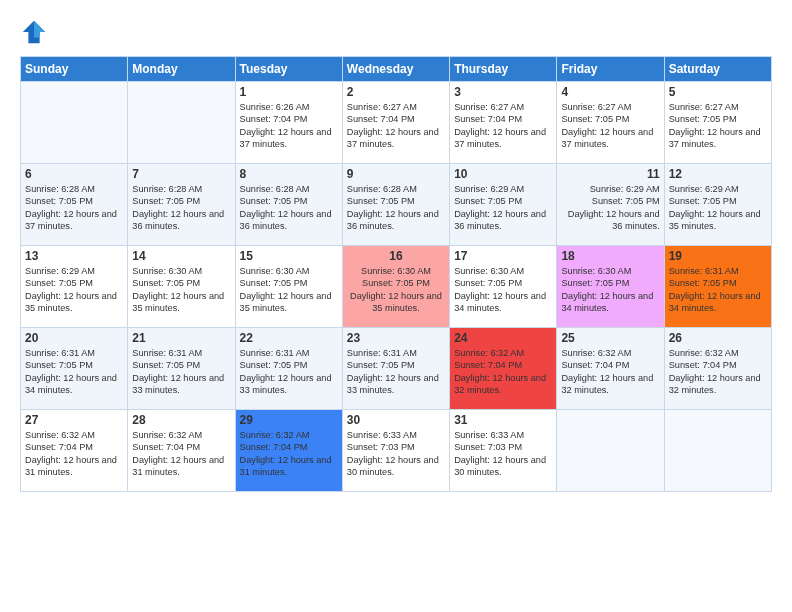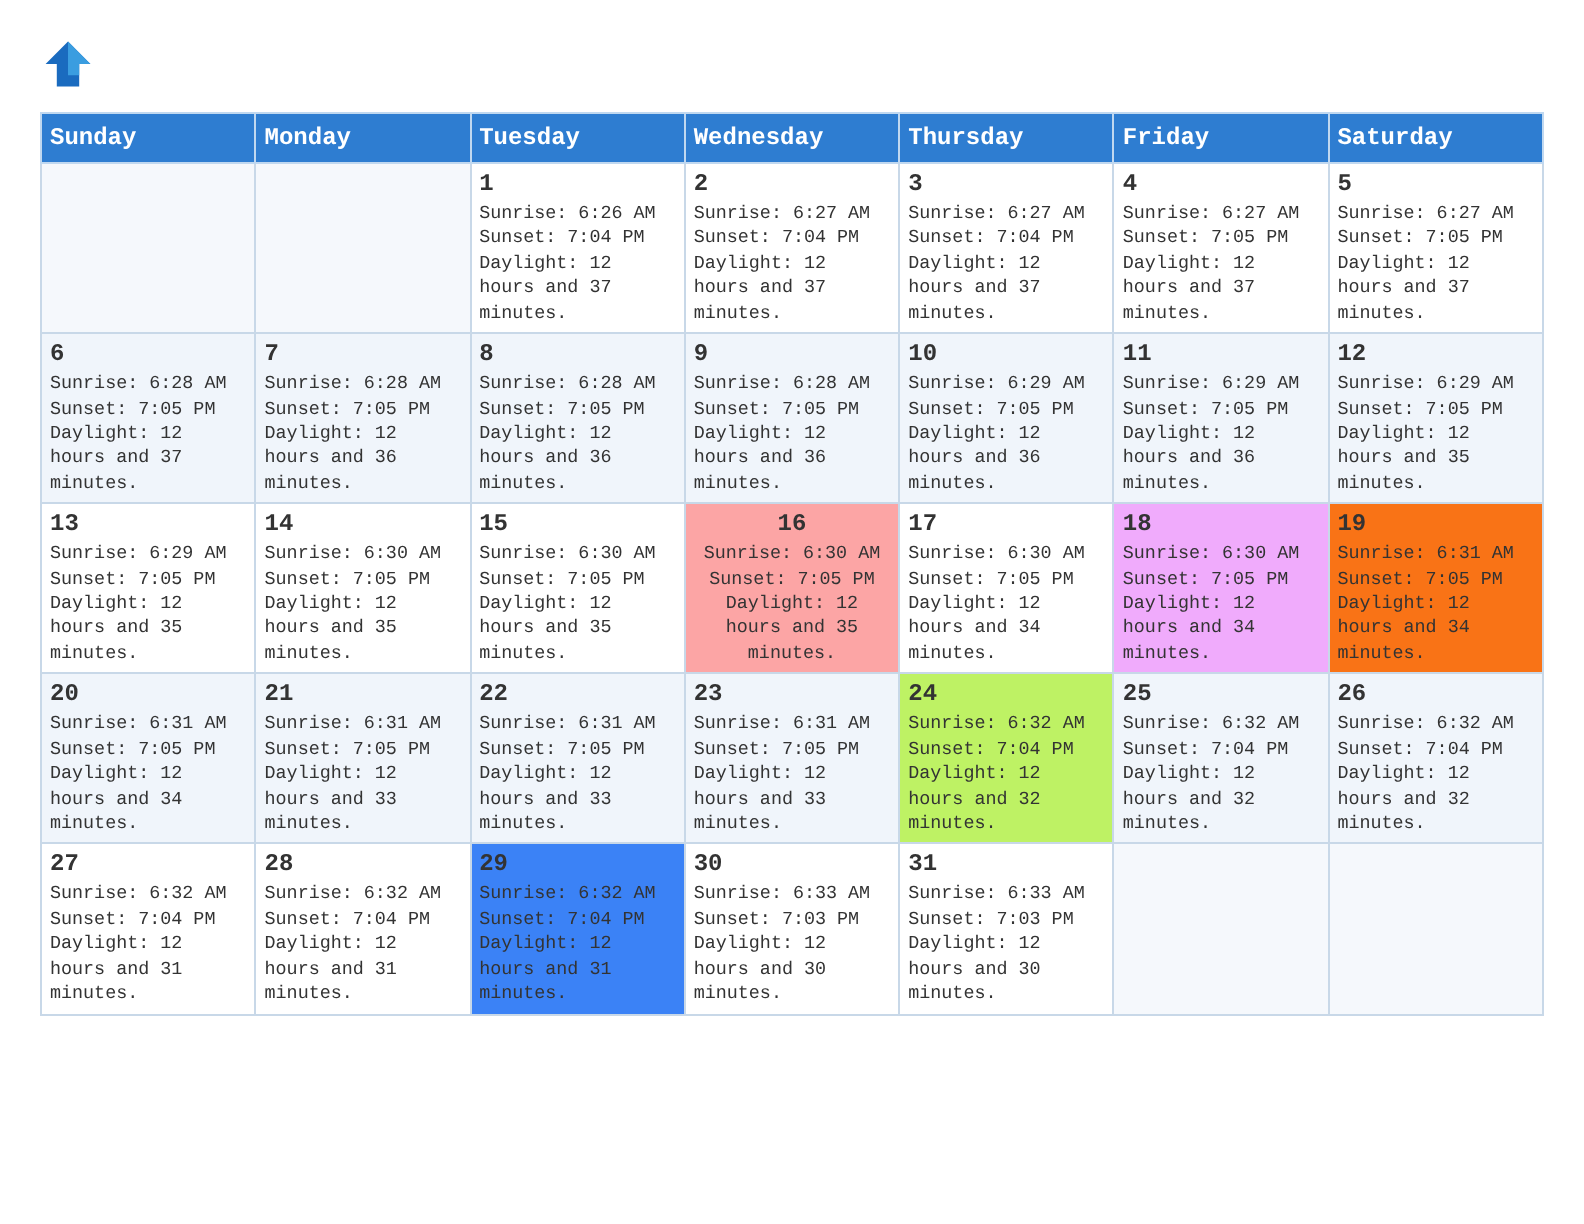--- a/index.html
+++ b/index.html
@@ -8,21 +8,20 @@
       background: #fff;
       width: 792px;
       height: 612px;
       overflow: hidden;
     }
     .page {
       width: 792px;
       height: 612px;
       padding: 18px 20px 12px 20px;
       background: #fff;
-      font-family: Liberation Mono, monospace;
     }
     .header {
       display: flex;
       justify-content: space-between;
       align-items: flex-start;
       margin-bottom: 10px;
     }
     .logo {
       display: flex;
       align-items: center;
@@ -197,21 +196,21 @@
             <div class="cell-content" style="white-space: pre-line;">Sunrise: 6:28 AM
 Sunset: 7:05 PM
 Daylight: 12 hours and 36 minutes.</div>
           </td>
           <td style="background-color: rgb(240, 245, 251);">
             <span class="day-num">10</span>
             <div class="cell-content" style="white-space: pre-line;">Sunrise: 6:29 AM
 Sunset: 7:05 PM
 Daylight: 12 hours and 36 minutes.</div>
           </td>
-          <td style="background-color: rgb(240, 245, 251);">
+          <td style="background-color: rgb(240, 245, 251); text-align: right;">
             <span class="day-num">11</span>
             <div class="cell-content" style="white-space: pre-line;">Sunrise: 6:29 AM
 Sunset: 7:05 PM
 Daylight: 12 hours and 36 minutes.</div>
           </td>
           <td style="background-color: rgb(240, 245, 251);">
             <span class="day-num">12</span>
             <div class="cell-content" style="white-space: pre-line;">Sunrise: 6:29 AM
 Sunset: 7:05 PM
 Daylight: 12 hours and 35 minutes.</div>
@@ -279,21 +278,21 @@
             <div class="cell-content" style="white-space: pre-line;">Sunrise: 6:31 AM
 Sunset: 7:05 PM
 Daylight: 12 hours and 33 minutes.</div>
           </td>
           <td style="background-color: rgb(240, 245, 251);">
             <span class="day-num">23</span>
             <div class="cell-content" style="white-space: pre-line;">Sunrise: 6:31 AM
 Sunset: 7:05 PM
 Daylight: 12 hours and 33 minutes.</div>
           </td>
-          <td style="background-color: #bef264;">
+          <td style="background-color: #ef4444;">
             <span class="day-num">24</span>
             <div class="cell-content" style="white-space: pre-line;">Sunrise: 6:32 AM
 Sunset: 7:04 PM
 Daylight: 12 hours and 32 minutes.</div>
           </td>
           <td style="background-color: rgb(240, 245, 251);">
             <span class="day-num">25</span>
             <div class="cell-content" style="white-space: pre-line;">Sunrise: 6:32 AM
 Sunset: 7:04 PM
 Daylight: 12 hours and 32 minutes.</div>

